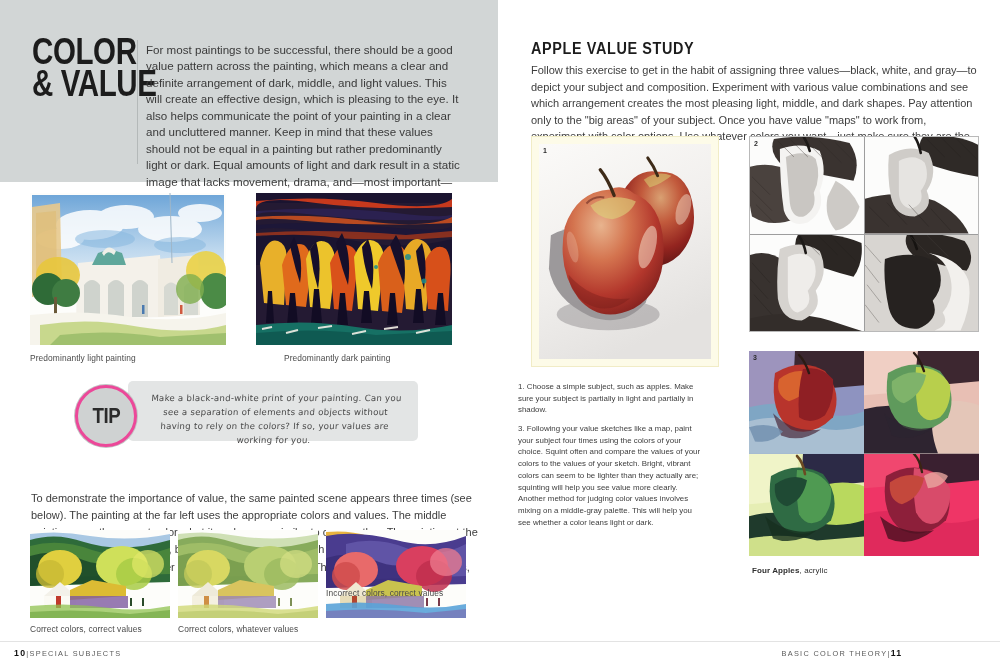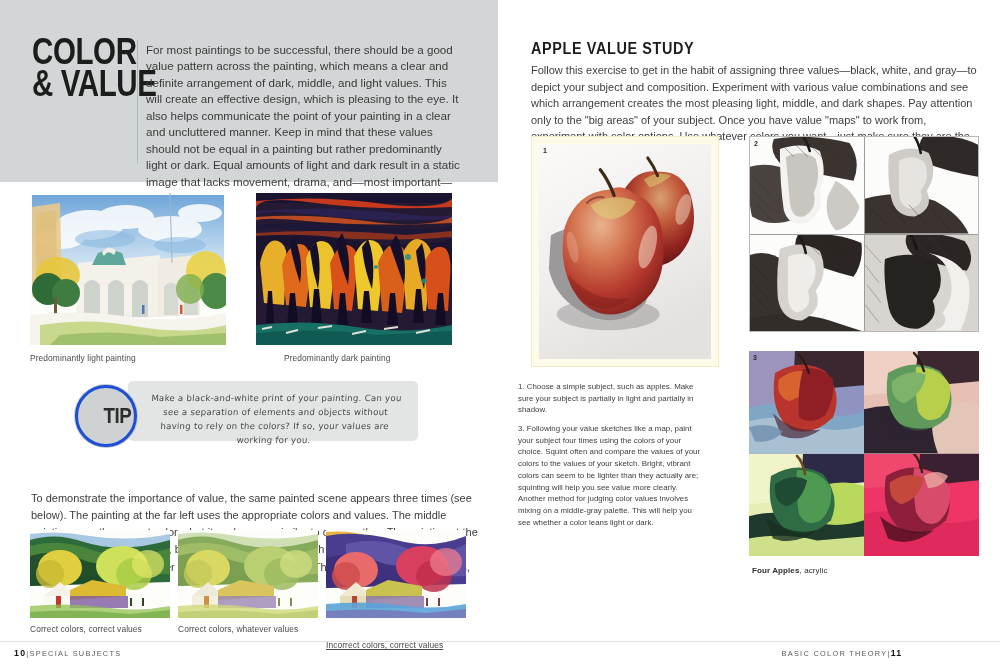--- a/index.html
+++ b/index.html
@@ -61,42 +61,42 @@
     font-family:"DejaVu Sans",sans-serif;
     font-size:8.6px;line-height:1.62;color:#4a4a4a;
     letter-spacing:.25px;
     transform:skewX(-4deg);
     transform-origin:center;
   }
   .tip-badge{
     position:absolute;left:75px;top:385px;width:56px;height:56px;
     border-radius:50%;
     background:#cfd2d2;
-    border:3px solid #1d4ed8;
+    border:3px solid #ec4899;
     box-shadow:0 0 0 1px #c2c5c5;
-    display:flex;align-items:center;justify-content:flex-end;
+    display:flex;align-items:center;justify-content:center;
   }
   .tip-badge span{
     font-family:"Liberation Sans Narrow","Liberation Sans",sans-serif;
     font-weight:bold;font-size:22px;color:#2b2b2b;
     letter-spacing:-0.5px;transform:scaleX(0.85);
   }
 
   .demo-text{
     position:absolute;left:31px;top:490px;width:450px;
     font-size:11px;line-height:1.56;color:#3d3d3d;
   }
 
   
   #art-b1{left:30px;top:530px;width:140px;height:88px;}
   #art-b2{left:178px;top:530px;width:140px;height:88px;}
   #art-b3{left:326px;top:530px;width:140px;height:88px;}
   #cap-b1{left:30px;top:624px;}
   #cap-b2{left:178px;top:624px;}
-  #cap-b3{left:326px;top:640px;text-decoration:underline;}
+  #cap-b3{left:326px;top:588px;}
 
   
   .section-head{
     position:absolute;left:531px;top:40px;
     font-family:"Liberation Sans Narrow","Liberation Sans",sans-serif;
     font-weight:bold;font-size:16px;color:#1c1c1c;
     letter-spacing:.7px;transform:scaleX(0.9);transform-origin:left top;
     text-transform:uppercase;
   }
   .section-intro{

